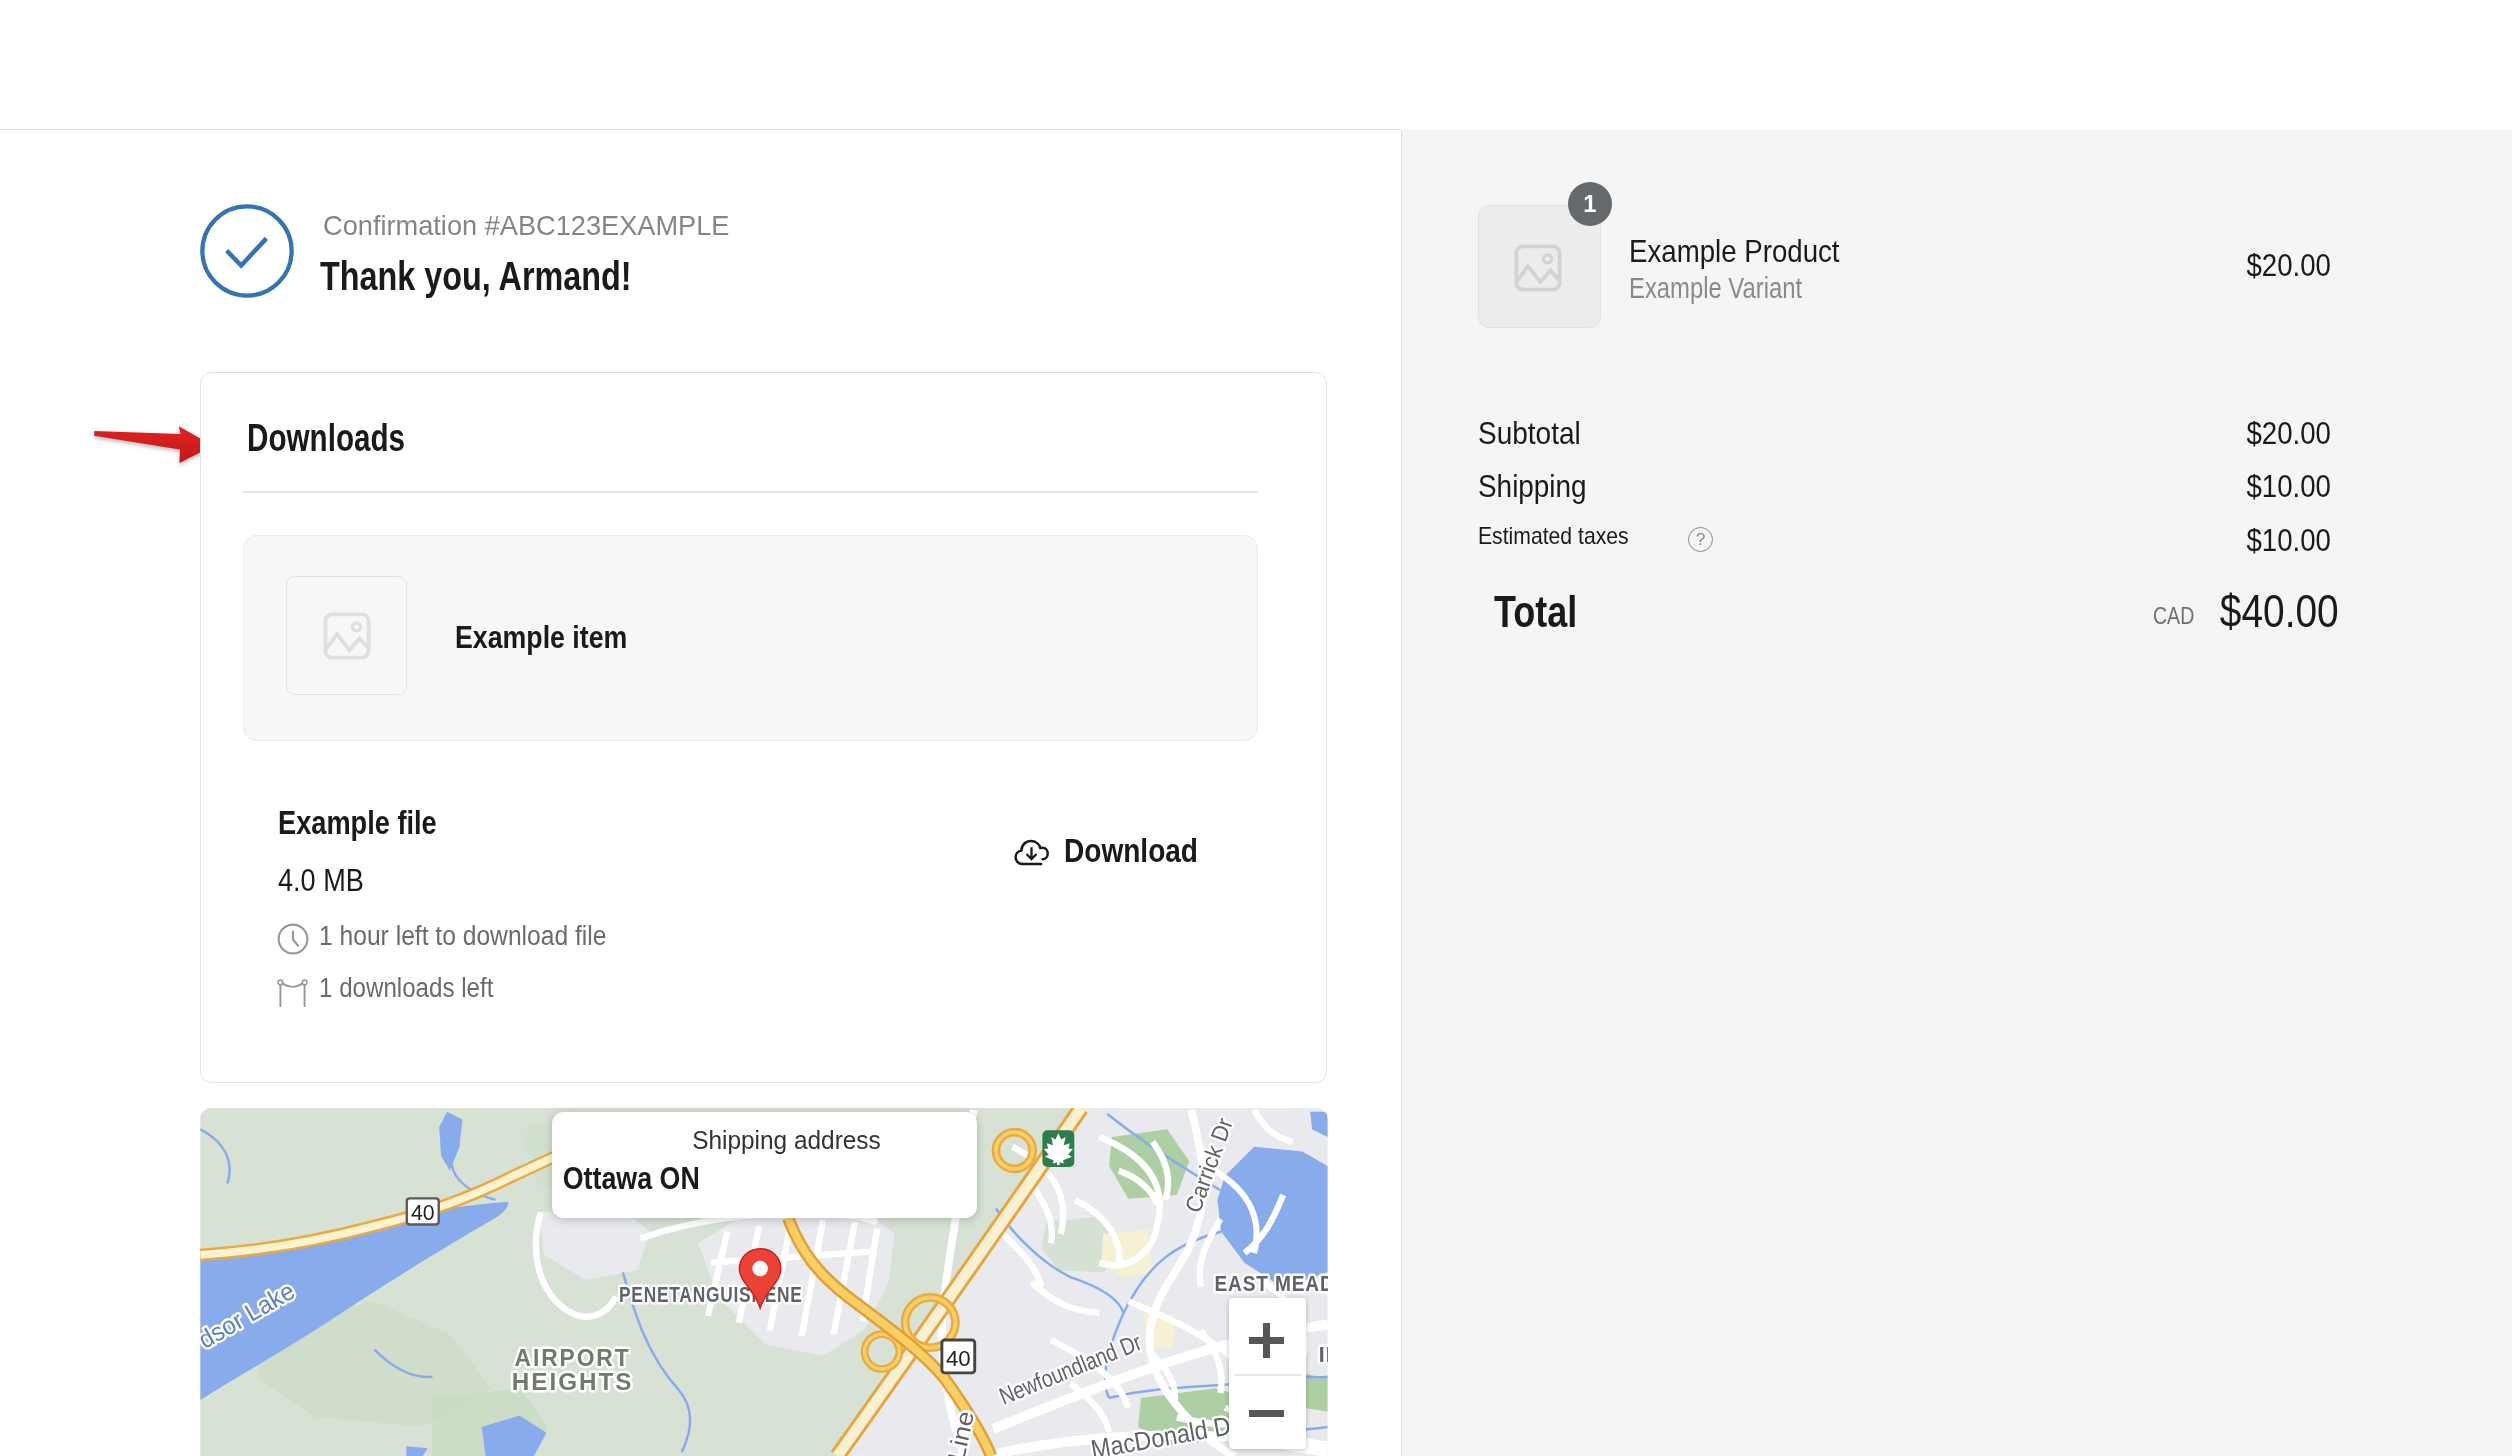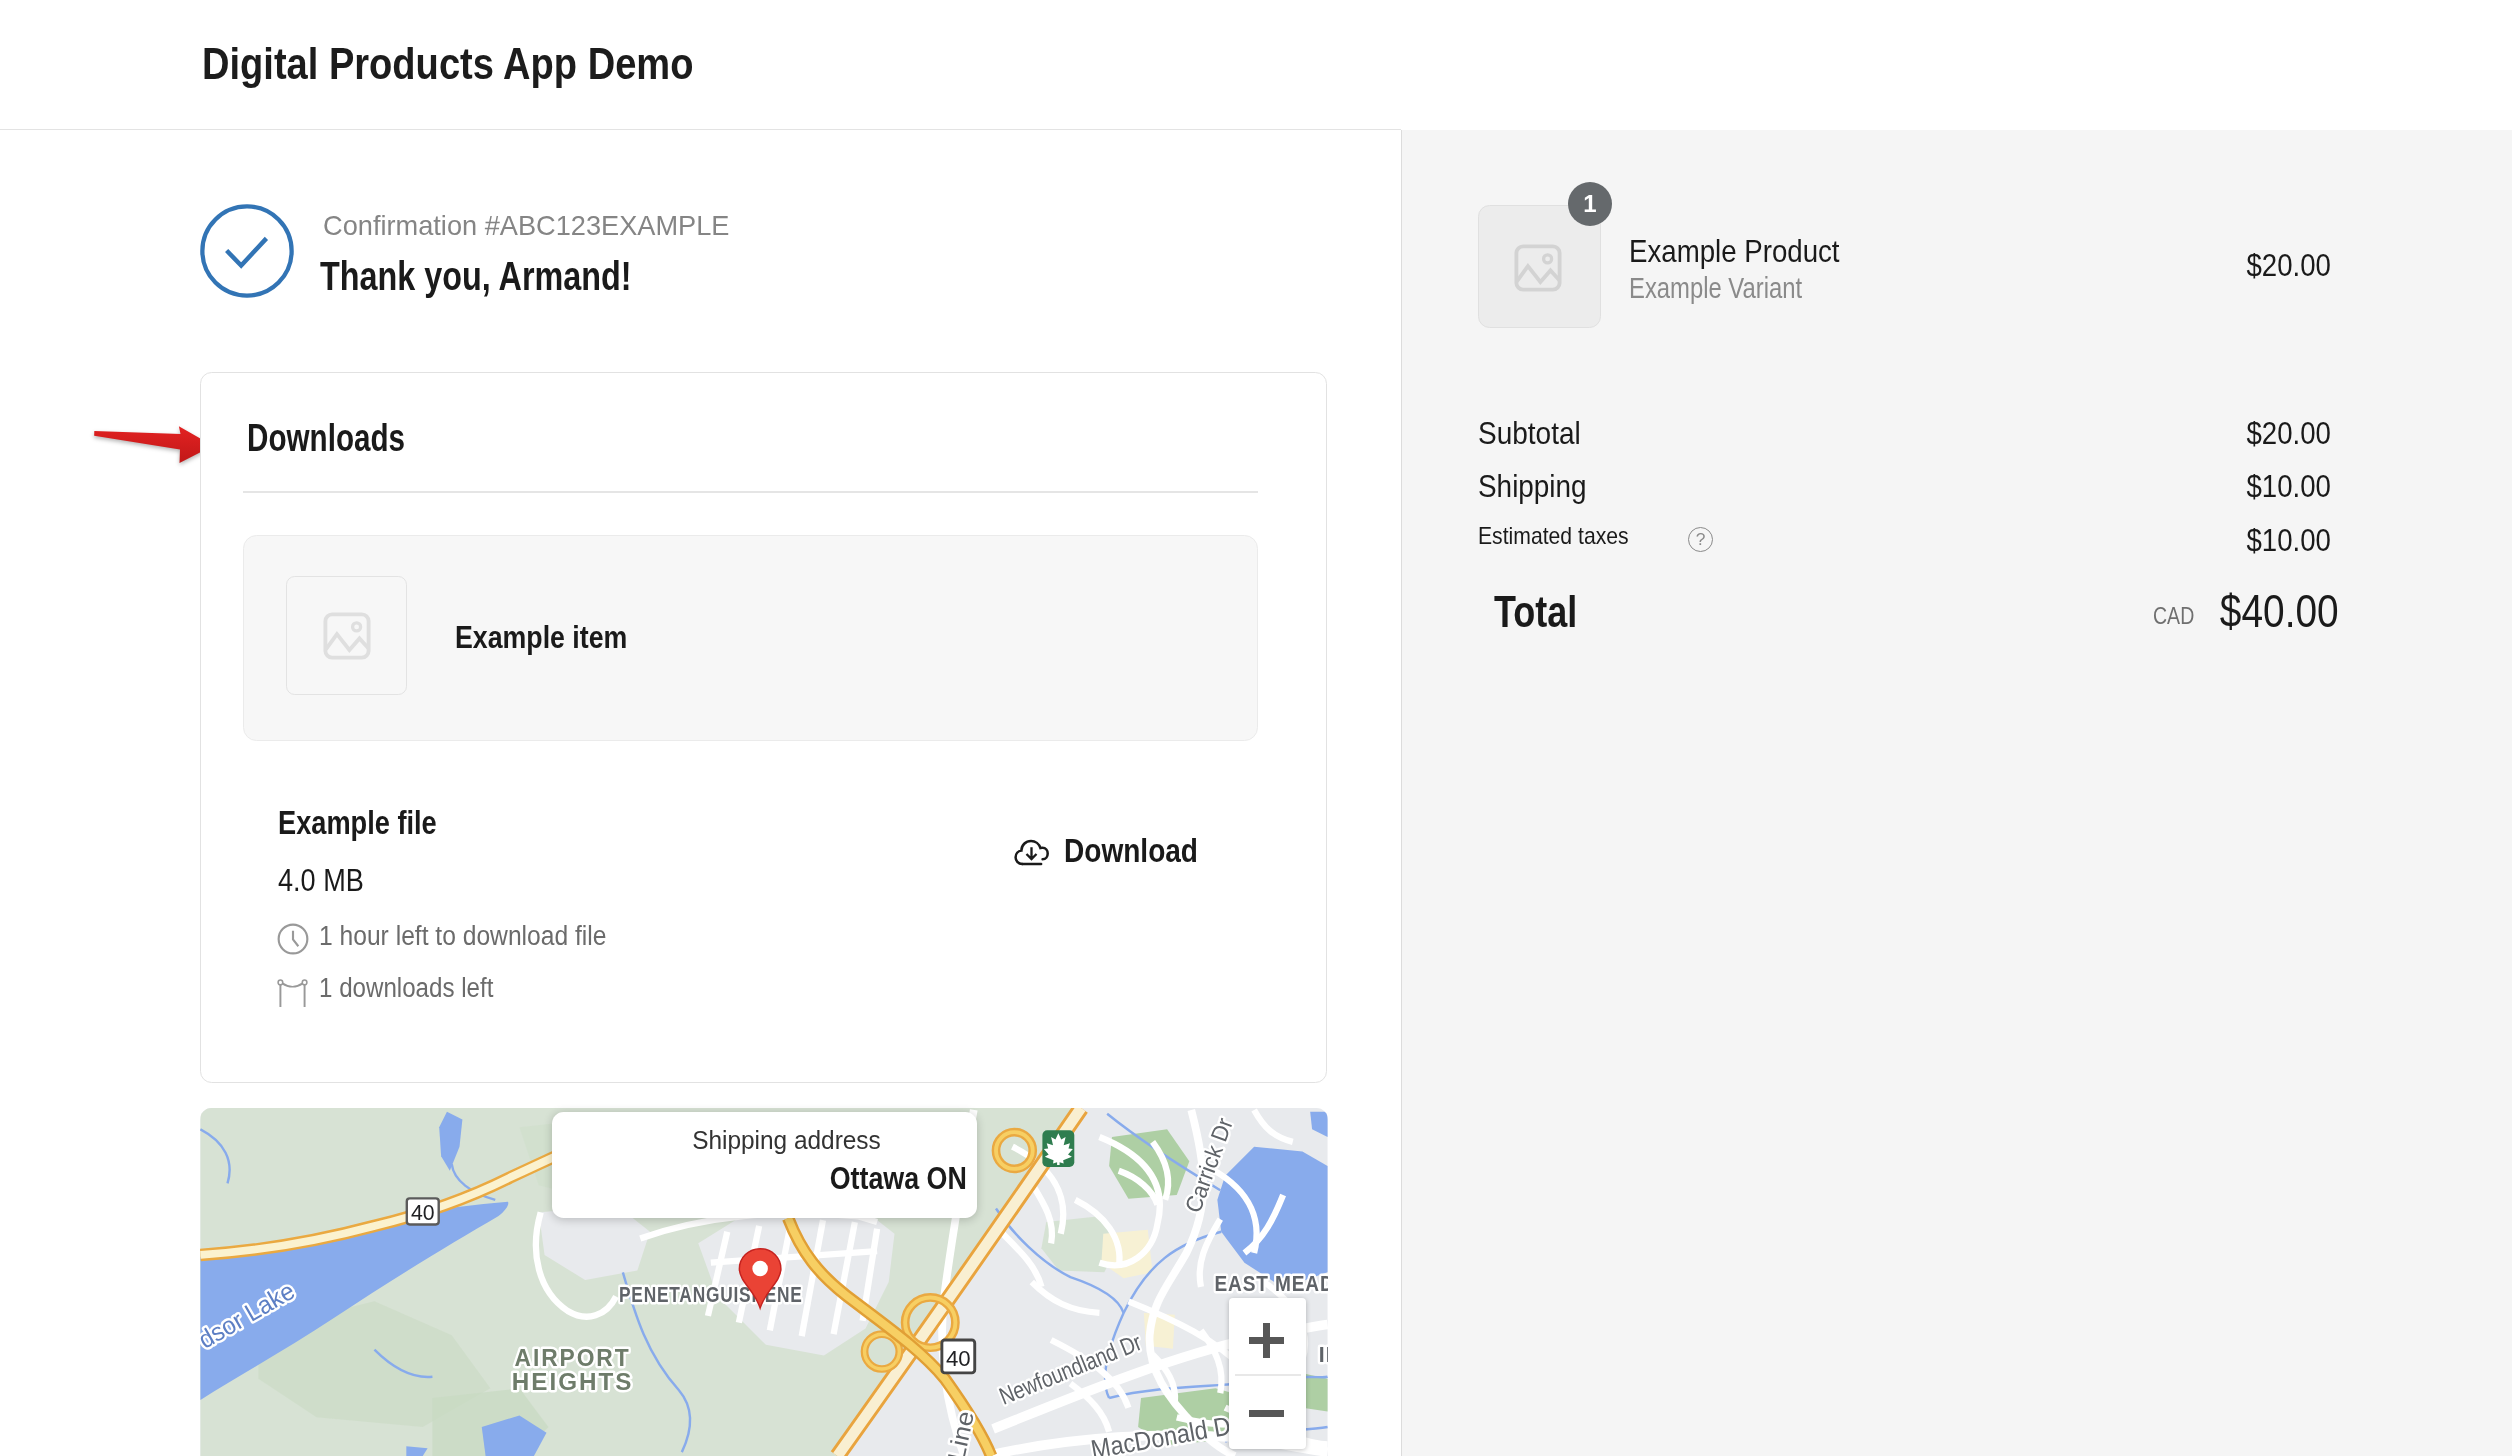--- a/index.html
+++ b/index.html
@@ -11,21 +11,20 @@
   .tr > span { display:inline-block; transform-origin:right top; }
   .b { font-weight:bold; }
 </style>
 </head>
 <body>
 <div id="page">
 
   <div style="position:absolute; left:1401px; top:130px; width:1111px; height:1327px; background:#f5f5f5; border-left:1px solid #dcdcdc;"></div>
 
   <div style="position:absolute; left:0; top:129px; width:1401px; height:1px; background:#e3e3e3;"></div>
-  <div class="t b" id="tstore" style="left:202px; top:41px; font-size:45px; color:#1c1c1c;"><span style="transform:scaleX(0.846);">Digital Products App Demo</span></div>
 
   <svg style="position:absolute; left:198px; top:202px;" width="98" height="98" viewBox="0 0 101 101">
     <circle cx="50.5" cy="50.5" r="46" fill="none" stroke="#3274b5" stroke-width="4.4"></circle>
     <path d="M29.5 50 L44.5 65.5 L70.5 37.5" fill="none" stroke="#3274b5" stroke-width="4.6"></path>
   </svg>
   <div class="t" id="tconf" style="left:323px; top:212px; font-size:28px; color:#858585;"><span style="transform:scaleX(0.971);">Confirmation #ABC123EXAMPLE</span></div>
   <div class="t b" id="tthank" style="left:320px; top:256px; font-size:41px; color:#1a1a1a;"><span style="transform:scaleX(0.789);">Thank you, Armand!</span></div>
 
   <svg style="position:absolute; left:91px; top:424px; filter:drop-shadow(0 2.9px 1.9px rgba(0,0,0,0.3));" width="126" height="41" viewBox="0 0 130 42">
     <defs>
@@ -193,21 +192,21 @@
     <rect x="871" y="23" width="33" height="38" rx="5" fill="#2f7d4f"></rect>
     <path d="M887.5 26 L890.5 32.5 L895 30 L893 38.5 L899.5 36.5 L898 42 L902.5 42.5 L897.5 48 L901.5 50.5 L892.5 54 L893 57.5 L888.8 56 L888.8 59 L886.2 59 L886.2 56 L882 57.5 L882.5 54 L873.5 50.5 L877.5 48 L872.5 42.5 L877 42 L875.5 36.5 L882 38.5 L880 30 L884.5 32.5 Z" fill="#fff"></path>
 
     <path d="M579,207 C574,192 565,185 560.5,176.5 C558.5,172.5 557.5,170 557.5,166.5 C557.5,154.5 567,145.5 579,145.5 C591,145.5 600.5,154.5 600.5,166.5 C600.5,170 599.5,172.5 597.5,176.5 C593,185 584,192 579,207 Z" fill="#ea4335" stroke="#c5221f" stroke-width="1.5"></path>
     <circle cx="579" cy="166" r="8" fill="#fff"></circle>
   </svg>
   </div>
 
   <div style="position:absolute; left:552px; top:1112px; width:425px; height:106px; background:#fff; border-radius:11.6px; box-shadow:0 1.9px 9.7px rgba(0,0,0,0.2);"></div>
   <div class="t" id="tshipaddr" style="left:552px; top:1127px; width:469px; text-align:center; font-size:26px; color:#333;"><span style="transform:scaleX(0.939); transform-origin:center top;">Shipping address</span></div>
-  <div class="t b" id="tottawa" style="left:552px; top:1163px; width:425px; text-align:right; font-size:31px; color:#1a1a1a;"><span style="transform:scaleX(0.865); transform-origin:center top;">Ottawa ON</span></div>
+  <div class="t b" id="tottawa" style="left:552px; top:1163px; width:425px; text-align:left; font-size:31px; color:#1a1a1a;"><span style="transform:scaleX(0.865); transform-origin:center top;">Ottawa ON</span></div>
 
   <div style="position:absolute; left:1229px; top:1298px; width:77px; height:151px; background:#fff; border-radius:3.9px; box-shadow:0 1px 4.8px rgba(0,0,0,0.25);"></div>
   <div style="position:absolute; left:1249px; top:1337px; width:35px; height:6.8px; background:#575757;"></div>
   <div style="position:absolute; left:1263px; top:1323px; width:6.8px; height:35px; background:#575757;"></div>
   <div style="position:absolute; left:1235px; top:1374px; width:66px; height:1.9px; background:#e8e8e8;"></div>
   <div style="position:absolute; left:1249px; top:1410px; width:35px; height:6.8px; background:#575757;"></div>
 
   <div style="position:absolute; left:1478px; top:205px; width:123px; height:123px; background:#ececec; border:1.9px solid #e0e0e0; border-radius:11.6px;"></div>
   <svg style="position:absolute; left:1514px; top:244px;" width="48" height="48" viewBox="0 0 50 50">
     <rect x="2.5" y="2.5" width="45" height="45" rx="7" fill="none" stroke="#d3d3d3" stroke-width="4"></rect>

